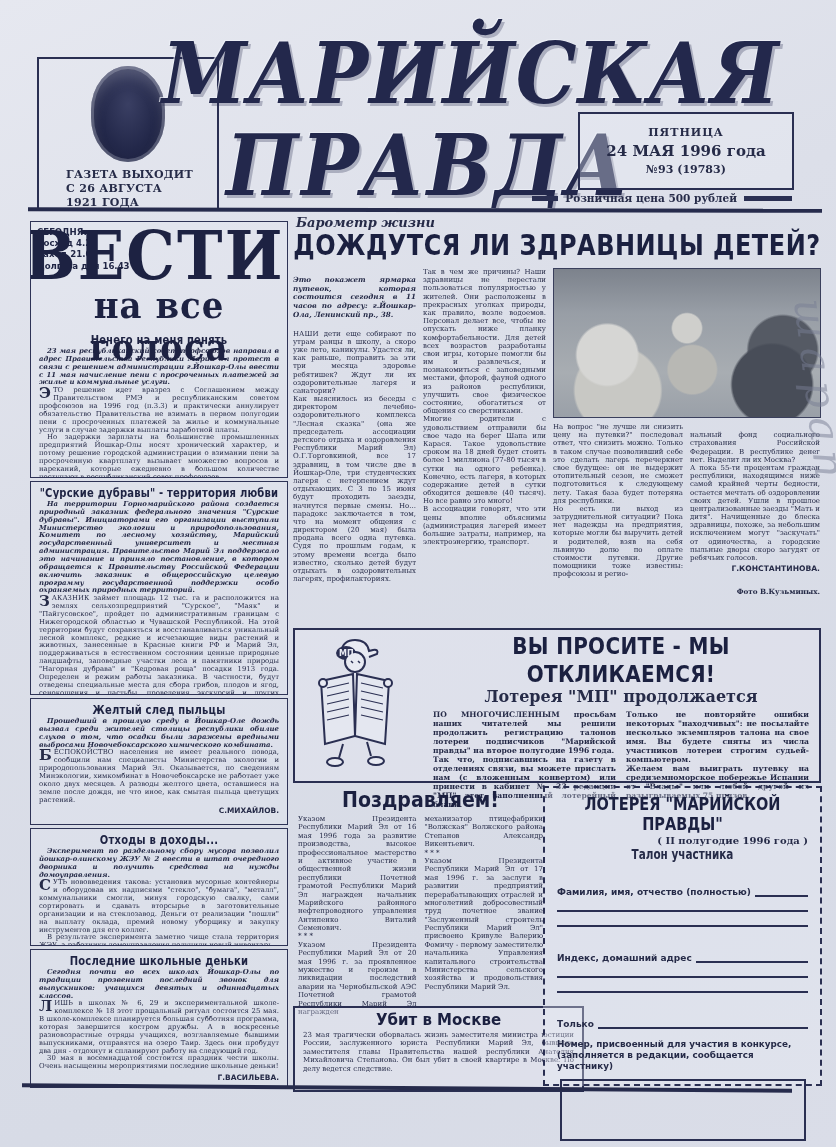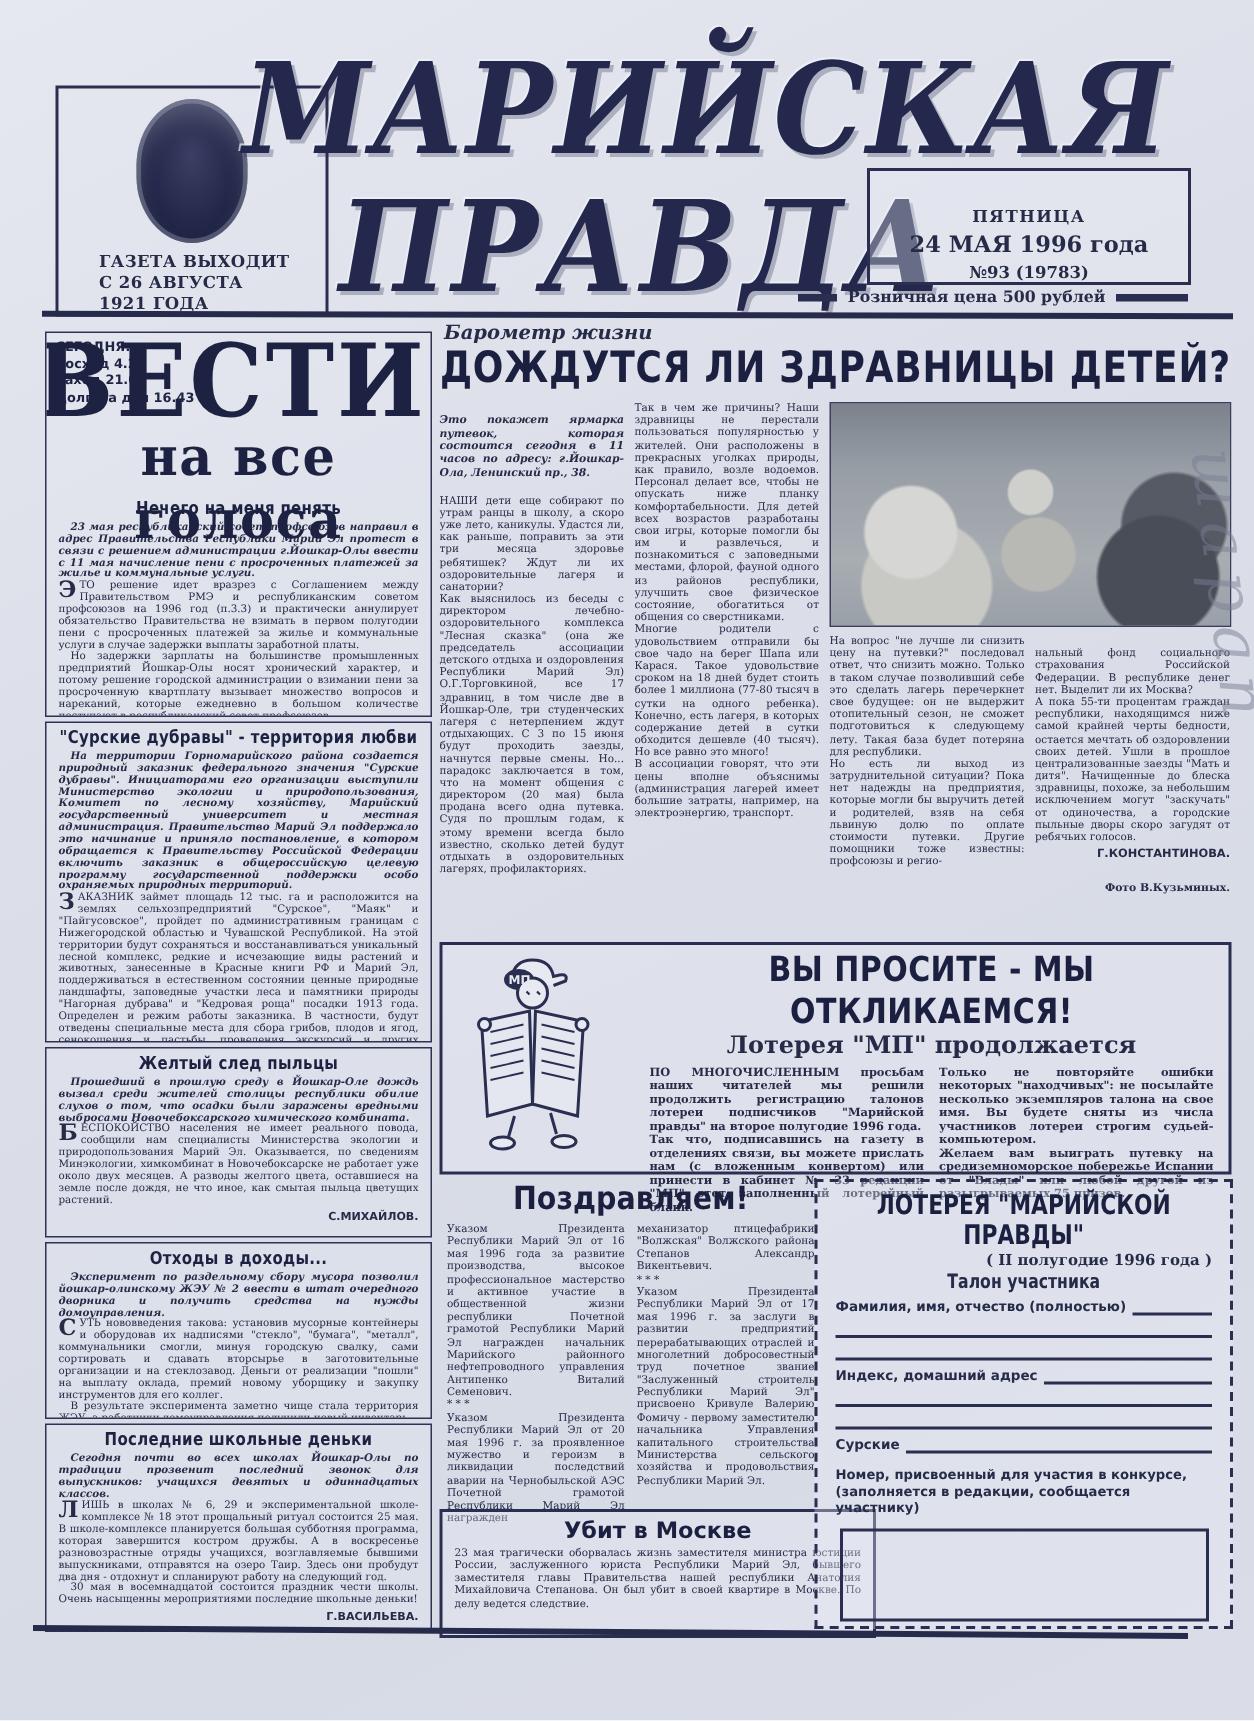--- a/index.html
+++ b/index.html
@@ -10,21 +10,21 @@
   .founded-box{position:absolute;left:37px;top:57px;width:178px;height:150px;border:2px solid #2a2f52;}
   .emblem{width:74px;height:96px;margin:7px auto 4px;border-radius:50%/46%;
     background:radial-gradient(ellipse at 50% 40%,#3a3f63 0%,#23284a 55%,#181c38 100%);
     box-shadow:inset 0 0 0 3px rgba(220,223,235,.25), inset 0 10px 14px rgba(230,233,245,.25);}
   .founded-text{font-weight:bold;font-size:11px;line-height:1.25;padding:2px 0 0 7px;white-space:pre-line;letter-spacing:.3px;margin-left:20px;}
   .mast-title{position:absolute;font-family:"DejaVu Serif",serif;font-weight:bold;font-style:italic;
     color:#23284c;text-shadow:2.5px 2.5px 0 rgba(35,40,76,.28), -1px -1px 0 rgba(240,242,250,.7);}
   .mt1{left:162px;top:24px;font-size:78px;letter-spacing:1px;transform:scale(.98,1.08);transform-origin:left top;}
   .mt2{left:226px;top:116px;font-size:78px;letter-spacing:3px;transform:scale(.98,1.08);transform-origin:left top;}
   .issue-box{position:absolute;left:578px;top:112px;width:212px;height:74px;border:2px solid #2a2f52;
-    display:flex;flex-direction:column;justify-content:flex-end;align-items:center;gap:3px;background:rgba(235,237,245,.35);}
+    display:flex;flex-direction:column;justify-content:center;align-items:center;gap:3px;background:rgba(235,237,245,.35);}
   .issue-weekday{font-weight:bold;font-size:11px;letter-spacing:1px;}
   .issue-date{font-weight:bold;font-size:15px;}
   .issue-number{font-weight:bold;font-size:11px;}
   .price-line{position:absolute;left:0;top:192px;width:792px;display:flex;justify-content:flex-end;align-items:center;gap:7px;}
   .price-bar{height:5px;background:#2a2f52;}
   .price-bar.l{width:26px;} .price-bar.r{width:48px;}
   .price-text{font-weight:bold;font-size:10.5px;}
   .top-rule{position:absolute;left:28px;top:208px;width:794px;height:4px;background:#262b4c;transform:rotate(.12deg);}
   
   .left-col{position:absolute;left:30px;top:221px;width:258px;}
@@ -89,21 +89,21 @@
   .murder-title{font-family:"DejaVu Sans",sans-serif;font-weight:bold;font-size:15px;text-align:center;margin-bottom:2px;color:#1b2040;}
   .murder-body{font-size:7px;line-height:1.2;text-align:justify;}
   
   .form{position:absolute;left:543px;top:786px;width:279px;height:300px;box-sizing:border-box;
     border:2px dashed #2a2f52;padding:10px 12px 8px;background:rgba(236,238,246,.35);}
   .form-title{font-family:"DejaVu Sans",sans-serif;font-weight:bold;font-size:14.5px;text-align:center;
     transform:scale(1,1.25);color:#1b2040;}
   .form-sub{font-weight:bold;font-size:10px;text-align:right;margin-top:5px;}
   .form-sub2{font-family:"DejaVu Sans",sans-serif;font-weight:bold;font-size:11px;text-align:center;
     transform:scale(.95,1.2);margin-top:2px;}
-  .field{margin-top:4px;font-family:"DejaVu Sans",sans-serif;font-weight:bold;font-size:9px;display:flex;align-items:flex-end;gap:4px;}
+  .field{margin-top:24px;font-family:"DejaVu Sans",sans-serif;font-weight:bold;font-size:9px;display:flex;align-items:flex-end;gap:4px;}
   .fline{flex:1;border-bottom:2px solid #2a2f52;height:10px;}
   .fullline{border-bottom:2px solid #2a2f52;height:13px;}
   .form-note{margin-top:10px;font-family:"DejaVu Sans",sans-serif;font-weight:bold;font-size:8.8px;line-height:1.25;white-space:pre-line;}
   .num-box{margin:7px auto 0;width:242px;height:58px;border:2.5px solid #2a2f52;}
   
   .bottom-rule{position:absolute;left:22px;top:1086px;width:770px;height:4px;background:#262b4c;transform:rotate(.4deg);}
   .handwriting{position:absolute;left:610px;top:368px;width:420px;text-align:center;
     transform:rotate(83deg);font-family:"DejaVu Serif",serif;font-style:italic;
     font-size:42px;letter-spacing:9px;color:rgba(120,126,148,.5);pointer-events:none;}
   svg{display:block;}
@@ -278,21 +278,21 @@
     <div class="fullline"></div>
 
     <div class="field">
       <span>Индекс, домашний адрес</span>
       <span class="fline"></span>
     </div>
     <div class="fullline"></div>
     <div class="fullline"></div>
 
     <div class="field">
-      <span>Сурские</span>
+      <span>Только</span>
       <span class="fline"></span>
     </div>
 
     <div class="form-note">Номер, присвоенный для участия в конкурсе,
 (заполняется в редакции, сообщается участнику)</div>
     <div class="num-box"></div>
   </div>
 
   <div class="bottom-rule"></div>
   <div class="handwriting">шарап</div>

